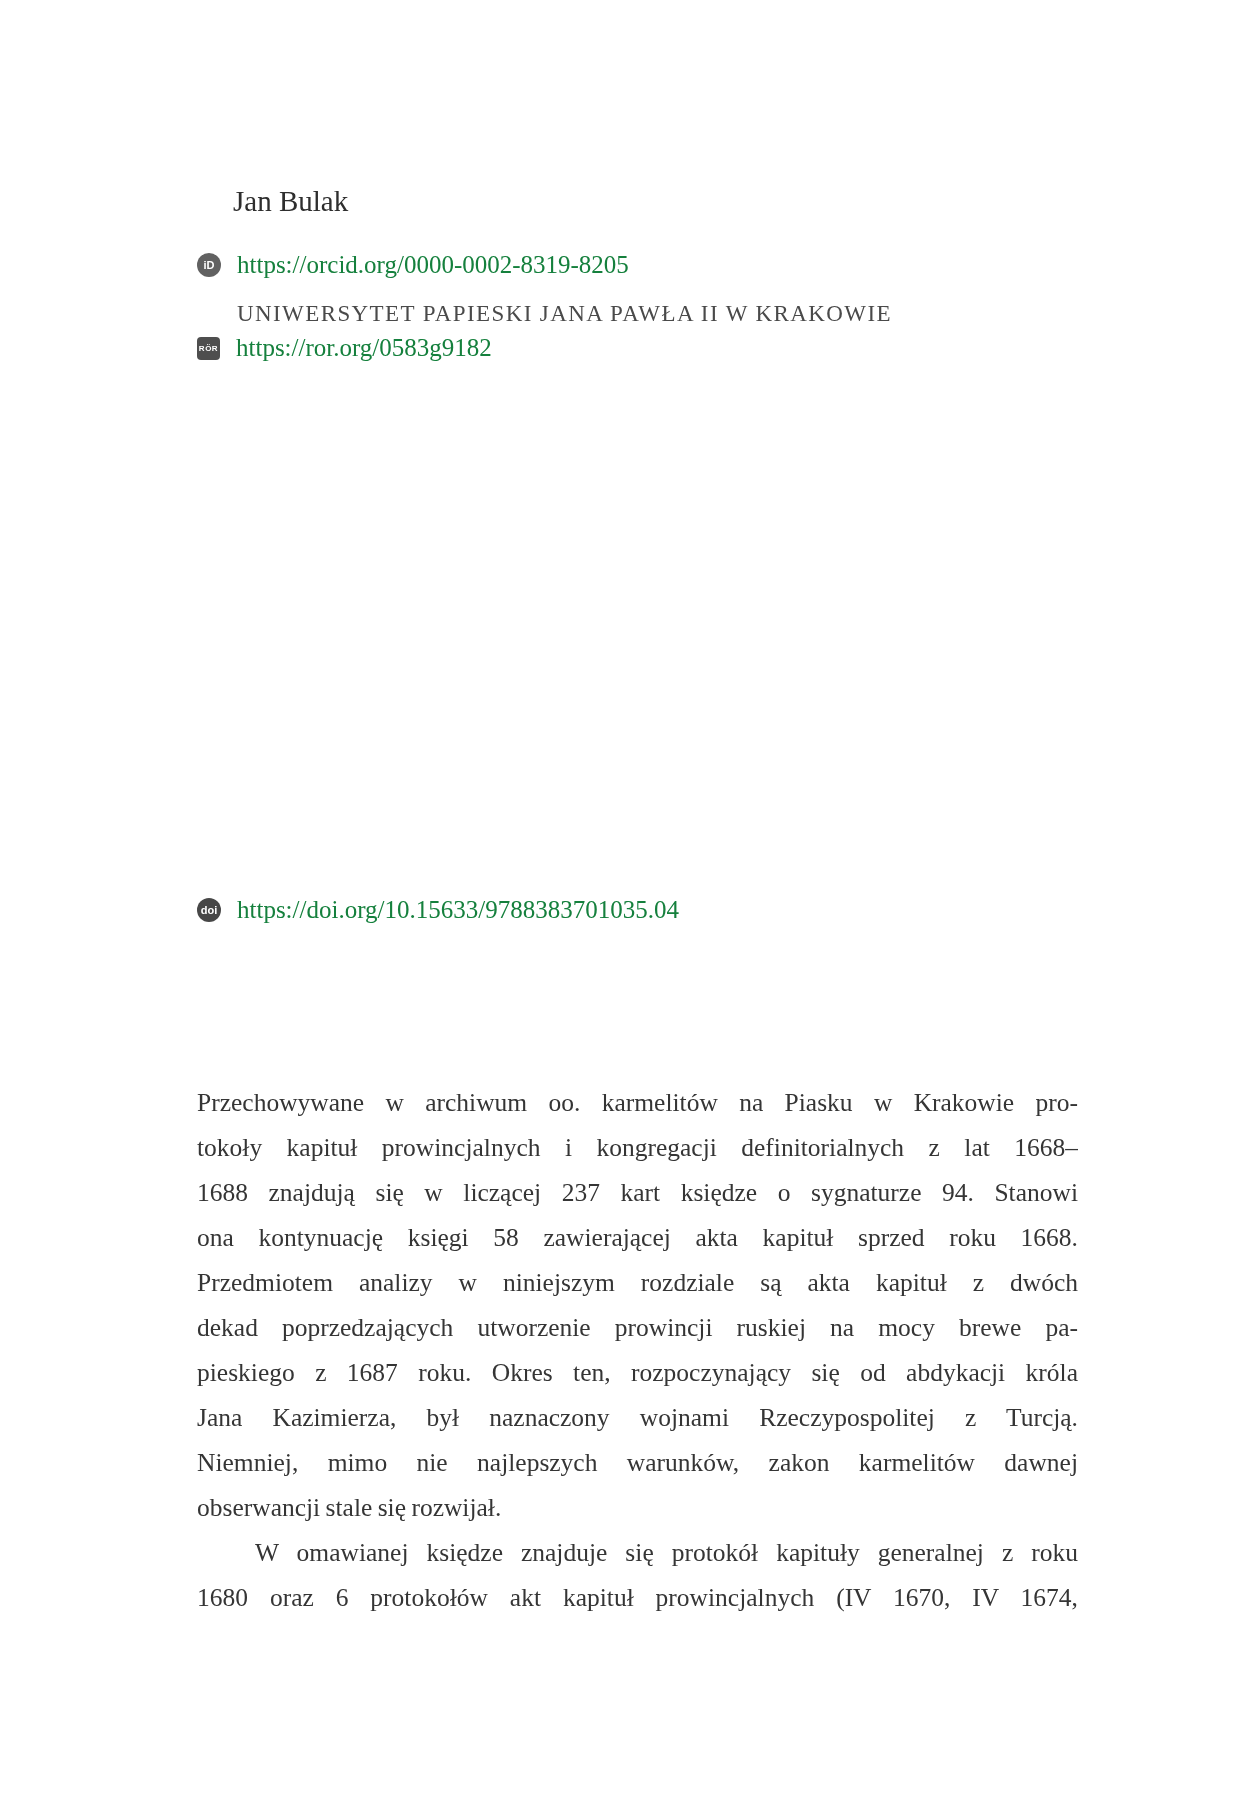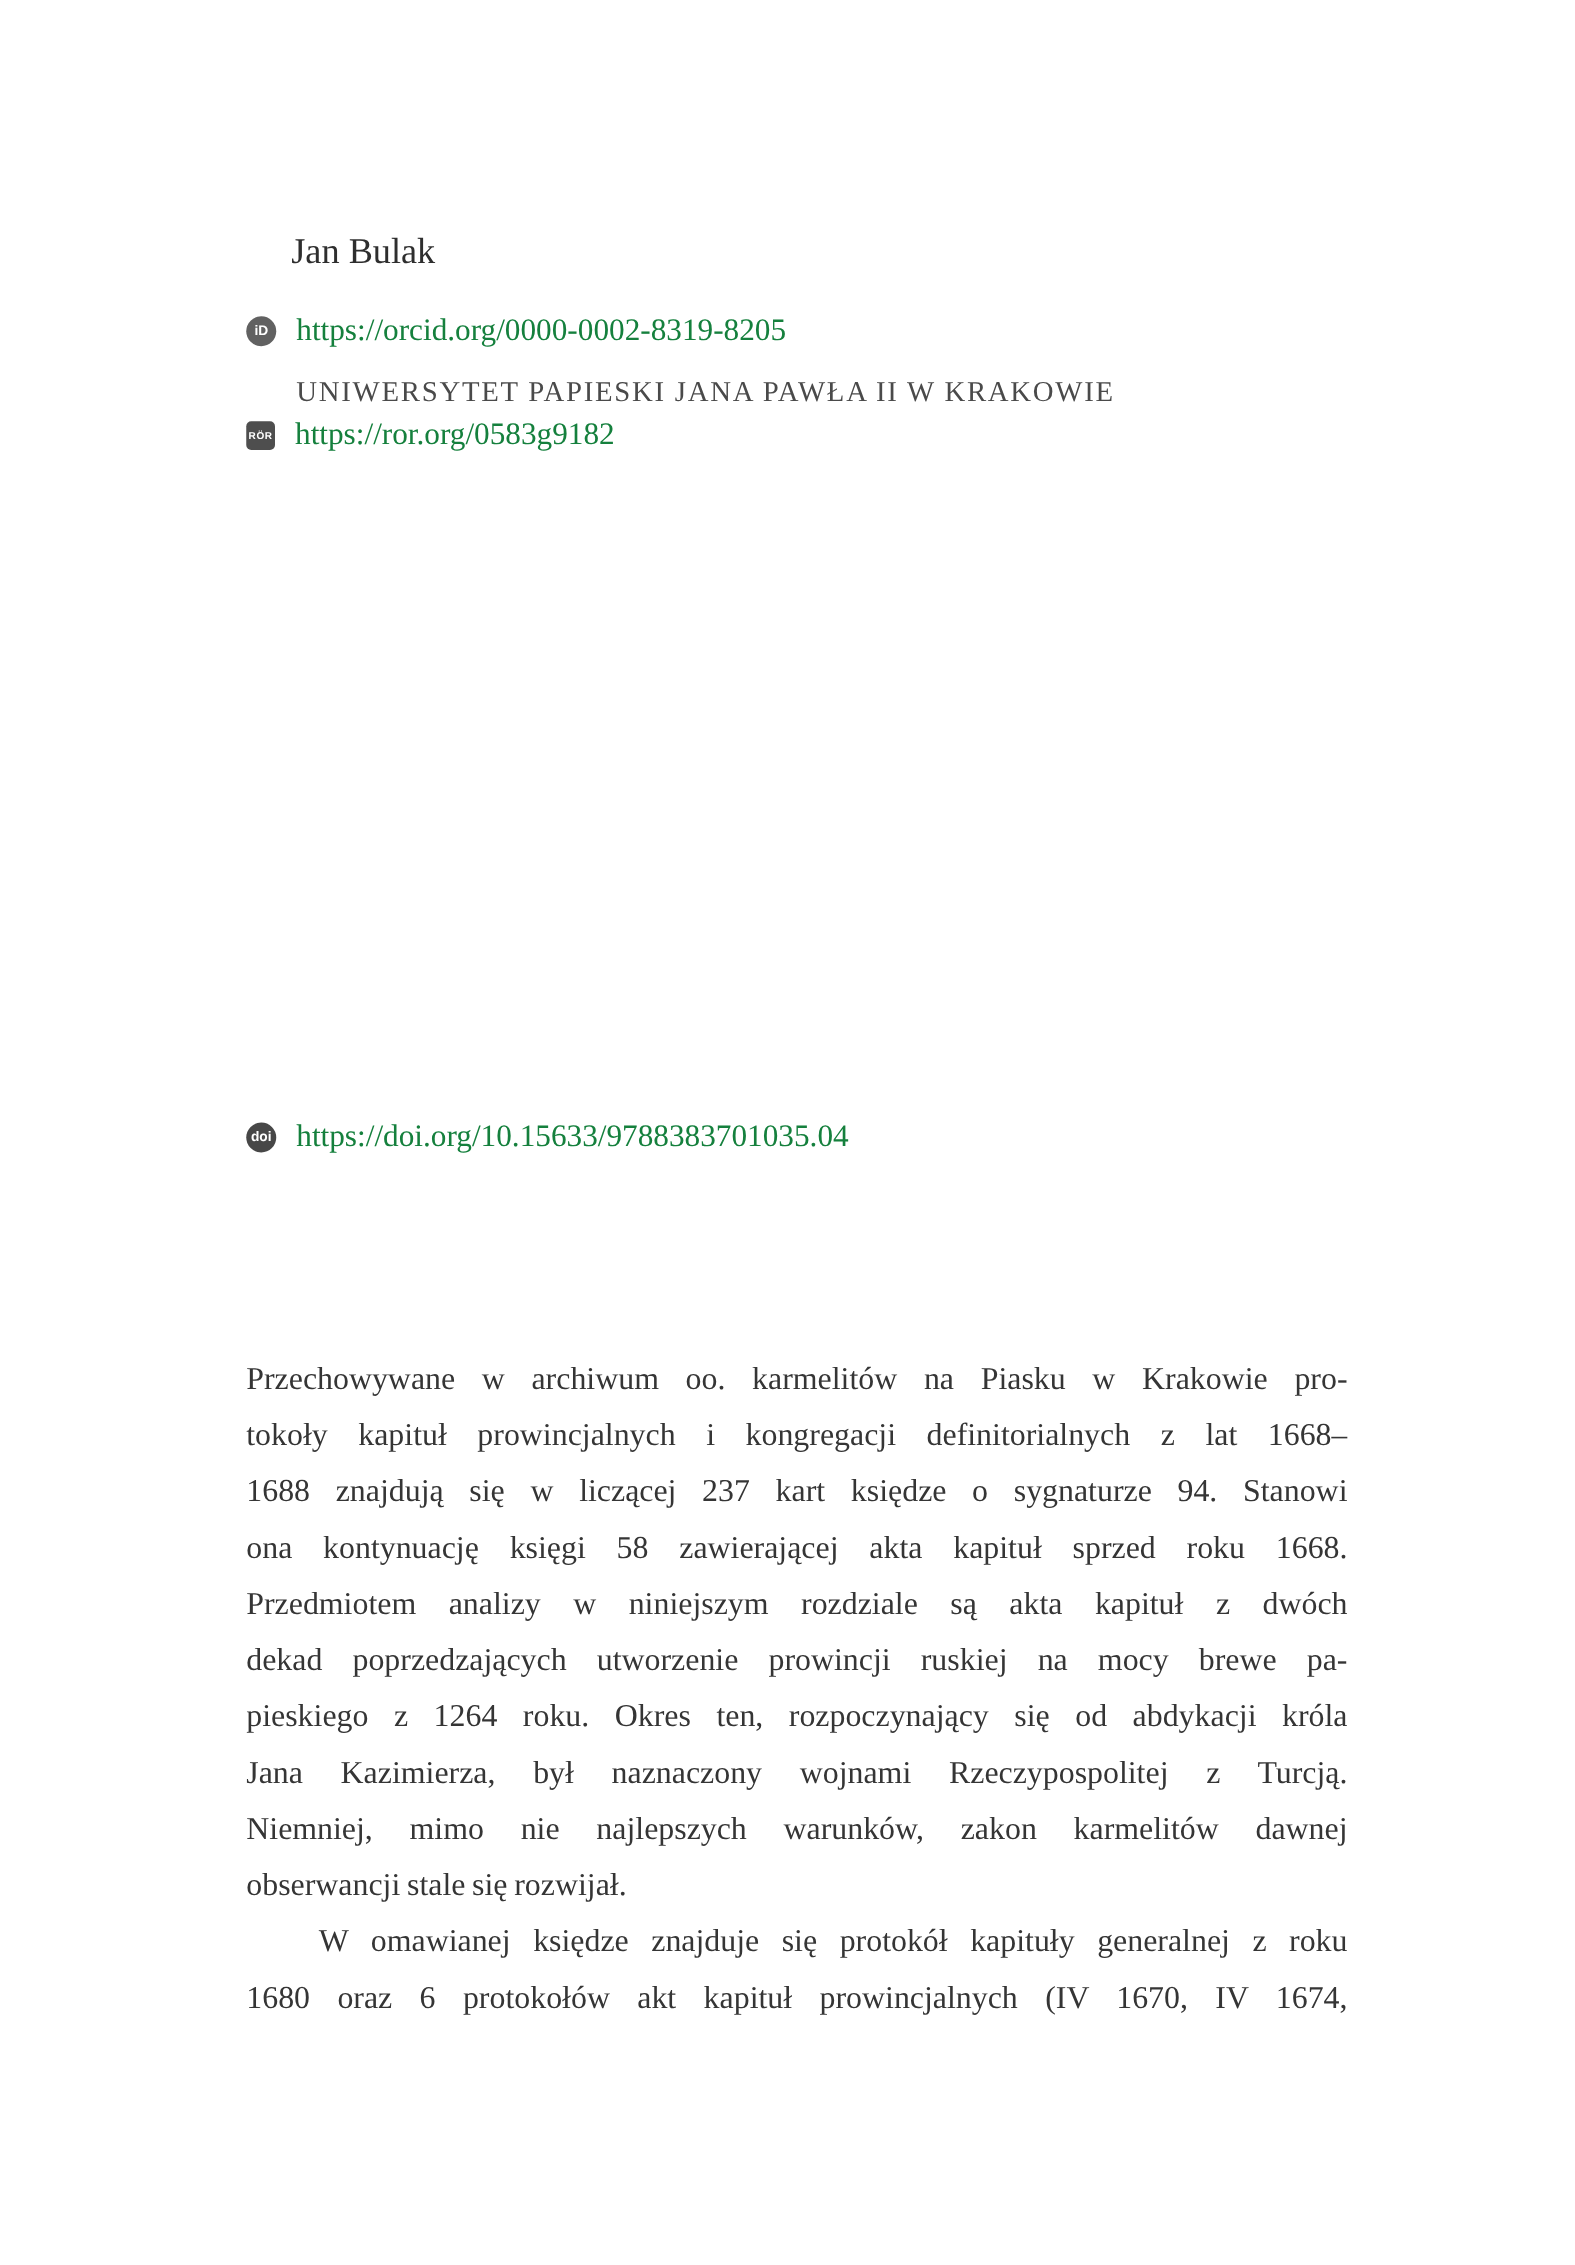--- a/index.html
+++ b/index.html
@@ -92,21 +92,21 @@
     <span class="url">https://doi.org/10.15633/9788383701035.04</span>
   </div>
 
   <div class="bodytext">
     <div class="bline j">Przechowywane w archiwum oo. karmelitów na Piasku w Krakowie pro-</div>
     <div class="bline j">tokoły kapituł prowincjalnych i kongregacji definitorialnych z lat 1668–</div>
     <div class="bline j">1688 znajdują się w liczącej 237 kart księdze o sygnaturze 94. Stanowi</div>
     <div class="bline j">ona kontynuację księgi 58 zawierającej akta kapituł sprzed roku 1668.</div>
     <div class="bline j">Przedmiotem analizy w niniejszym rozdziale są akta kapituł z dwóch</div>
     <div class="bline j">dekad poprzedzających utworzenie prowincji ruskiej na mocy brewe pa-</div>
-    <div class="bline j">pieskiego z 1264 roku. Okres ten, rozpoczynający się od abdykacji króla</div>
+    <div class="bline j">pieskiego z 1687 roku. Okres ten, rozpoczynający się od abdykacji króla</div>
     <div class="bline j">Jana Kazimierza, był naznaczony wojnami Rzeczypospolitej z Turcją.</div>
     <div class="bline j">Niemniej, mimo nie najlepszych warunków, zakon karmelitów dawnej</div>
     <div class="bline">obserwancji stale się rozwijał.</div>
     <div class="bline j indent">W omawianej księdze znajduje się protokół kapituły generalnej z roku</div>
     <div class="bline j">1680 oraz 6 protokołów akt kapituł prowincjalnych (IV 1670, IV 1674,</div>
   </div>
 
   <div class="pagenum">51</div>
 
 </div>

